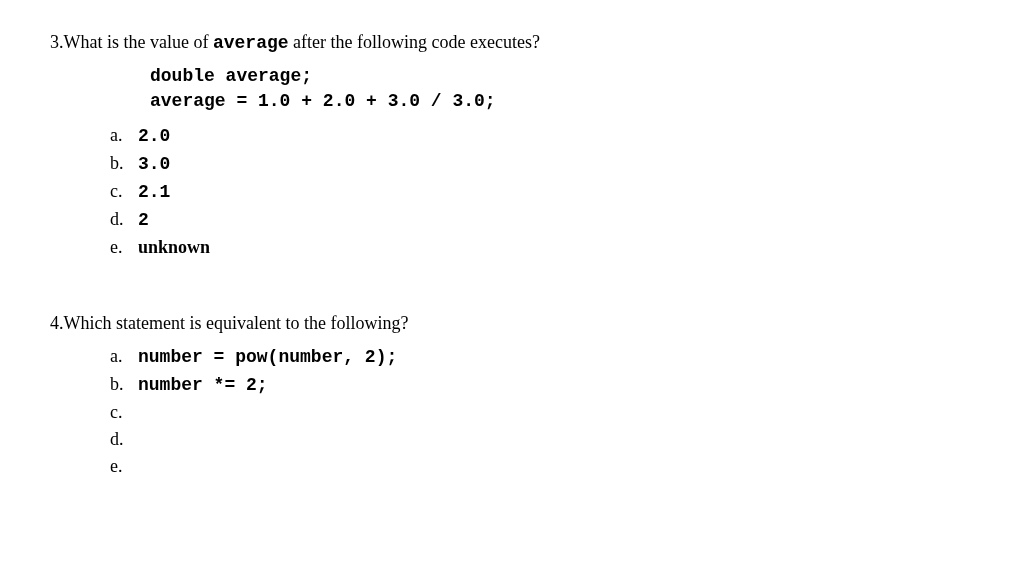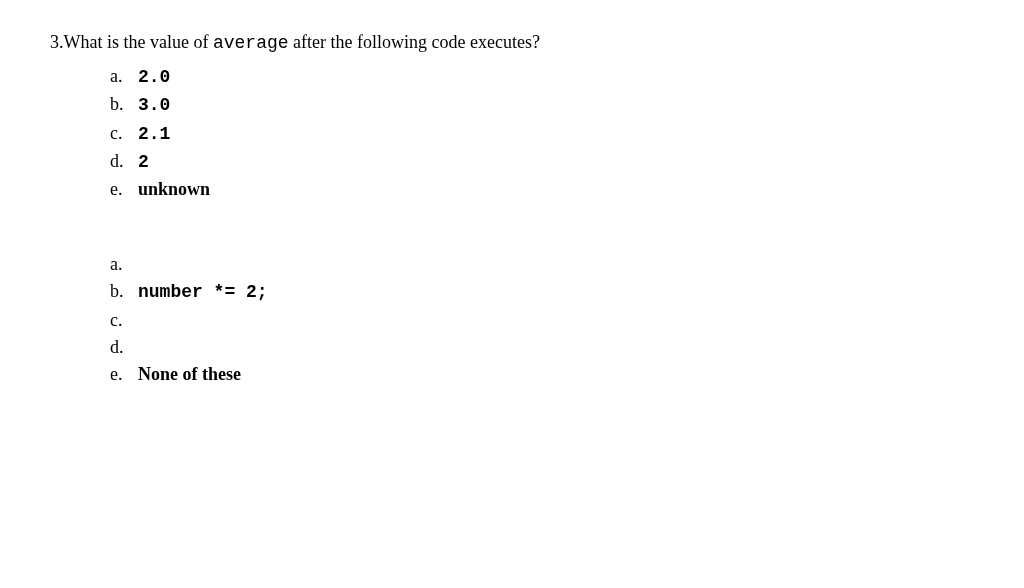--- a/index.html
+++ b/index.html
@@ -12,21 +12,21 @@
       line-height: 1.4;
     }
     .question {
       margin-bottom: 50px;
     }
     .question-text {
       margin-bottom: 8px;
     }
     .monobold {
       font-family: 'Courier New', Courier, monospace;
-      font-weight: normal;
+      font-weight: bold;
       margin-top: 29px;
     }
     .code-block {
       font-family: 'Courier New', Courier, monospace;
       font-weight: bold;
       margin-left: 100px;
       margin-top: 4px;
       margin-bottom: 8px;
       white-space: pre;
     }
@@ -51,20 +51,22 @@
       font-weight: bold;
     }
   </style>
 </head>
 <body>
 
 <div class="question">
   <div class="question-text">
     <span>3.</span><span>What is the value of </span><span class="monobold">average</span><span> after the following code executes?</span>
   </div>
+  <div class="code-block">double average;
+average = 1.0 + 2.0 + 3.0 / 3.0;</div>
   <div class="choices">
     <div class="choice">
       <span class="choice-letter">a.</span>
       <span class="choice-text">2.0</span>
     </div>
     <div class="choice">
       <span class="choice-letter">b.</span>
       <span class="choice-text">3.0</span>
     </div>
     <div class="choice">
@@ -76,32 +78,35 @@
       <span class="choice-text">2</span>
     </div>
     <div class="choice">
       <span class="choice-letter">e.</span>
       <span class="choice-text-plain">unknown</span>
     </div>
   </div>
 </div>
 
 <div class="question">
+  <div class="question-text">
+    <span>4.</span><span>Which statement is equivalent to the following?</span>
+  </div>
   <div class="choices">
     <div class="choice">
       <span class="choice-letter">a.</span>
+      <span class="choice-text">number = pow(number, 2);</span>
     </div>
     <div class="choice">
       <span class="choice-letter">b.</span>
       <span class="choice-text">number *= 2;</span>
     </div>
     <div class="choice">
       <span class="choice-letter">c.</span>
     </div>
     <div class="choice">
       <span class="choice-letter">d.</span>
     </div>
     <div class="choice">
       <span class="choice-letter">e.</span>
-      <span class="choice-text-plain">None of these</span>
     </div>
   </div>
 </div>
 
 </body></html>

